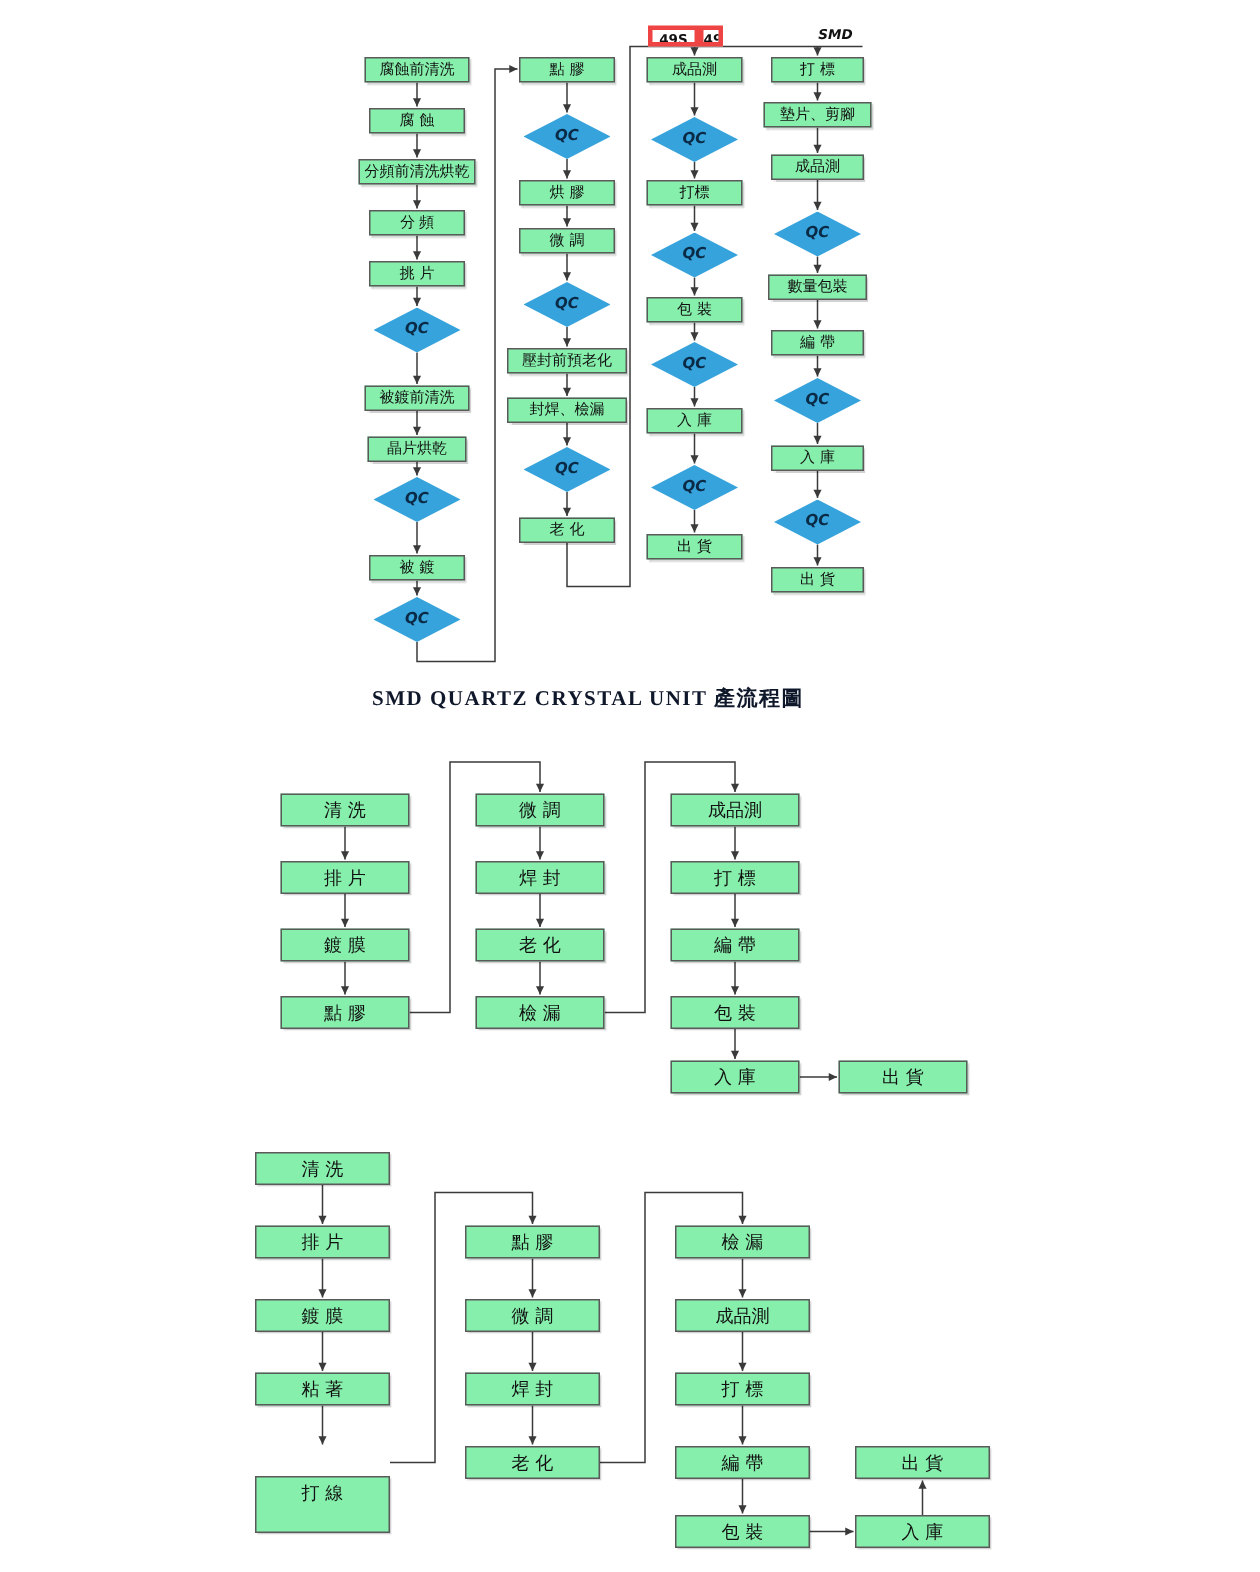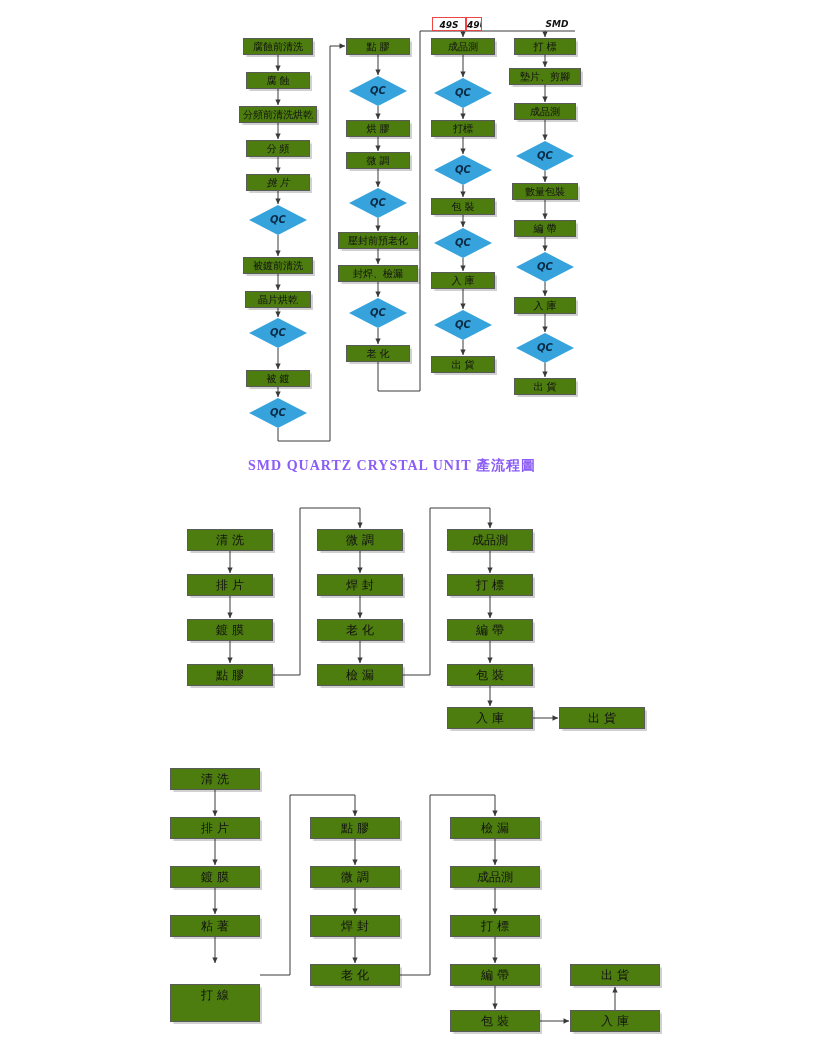--- a/index.html
+++ b/index.html
@@ -1,25 +1,25 @@
 <!DOCTYPE html>
 <html><head>
 <meta charset="utf-8">
 <style>
   *{margin:0;padding:0;box-sizing:border-box;}
   html,body{background:#ffffff;}
   body{font-family:"DejaVu Sans",sans-serif;}
   .stage{position:relative;width:840px;height:1048px;background:#ffffff;overflow:hidden;}
   .edges{position:absolute;left:0;top:0;pointer-events:none;}
   .node{position:absolute;text-align:center;white-space:nowrap;overflow:hidden;color:#111111;}
-  .node.box{background:#4d7c0f;border:1px solid #5a5a5a;box-shadow:1.5px 1.5px 1px rgba(0,0,0,0.18);}
+  .node.box{background:#86efac;border:1px solid #5a5a5a;box-shadow:1.5px 1.5px 1px rgba(0,0,0,0.18);}
   .node.diamond{background:#36a3dc;clip-path:polygon(50% 0,100% 50%,50% 100%,0 50%);font-weight:bold;font-style:italic;color:#0a2a45;}
-  .node.cell{background:#ffffff;border:1px solid #ef4444;font-weight:bold;font-style:italic;}
+  .node.cell{background:#ffffff;border:3px solid #ef4444;font-weight:bold;}
   .node.tag{font-weight:bold;font-style:italic;}
-  .chart-title{position:absolute;width:520px;text-align:center;font-family:"Liberation Serif",serif;font-weight:bold;font-size:14px;letter-spacing:1px;color:#8b5cf6;}
+  .chart-title{position:absolute;width:520px;text-align:center;font-family:"Liberation Serif",serif;font-weight:bold;font-size:14px;letter-spacing:1px;color:#0f172a;}
   .title1{left:132px;top:457px;}
   .title2{left:146px;top:740px;}
 </style>
 </head>
 <body>
 
 <div class="stage">
   <div class="chart-title title1">SMD QUARTZ CRYSTAL UNIT 產流程圖</div>
 <svg width="840" height="1048" class="edges">
       <polyline points="278,55 278,71" fill="none" stroke="#3a3a3a" stroke-width="1"></polyline>
@@ -153,21 +153,21 @@
       <polygon points="495,1009 492.3,1003.5 497.7,1003.5" fill="#3a3a3a"></polygon>
       <polyline points="540,1021 569,1021" fill="none" stroke="#3a3a3a" stroke-width="1"></polyline>
       <polygon points="569,1021 563.5,1023.7 563.5,1018.3" fill="#3a3a3a"></polygon>
       <polyline points="615,1010 615,987" fill="none" stroke="#3a3a3a" stroke-width="1"></polyline>
       <polygon points="615,987 617.7,992.5 612.3,992.5" fill="#3a3a3a"></polygon>
     </svg>
     <div class="node box" style="left: 243px; top: 38px; width: 70px; height: 17px; line-height: 15px; font-size: 10px;">腐蝕前清洗</div>
     <div class="node box" style="left: 246px; top: 72px; width: 64px; height: 17px; line-height: 15px; font-size: 10px;">腐 蝕</div>
     <div class="node box" style="left: 239px; top: 106px; width: 78px; height: 17px; line-height: 15px; font-size: 10px;">分頻前清洗烘乾</div>
     <div class="node box" style="left: 246px; top: 140px; width: 64px; height: 17px; line-height: 15px; font-size: 10px; font-family: Liberation Serif, serif;">分 頻</div>
-    <div class="node box" style="left: 246px; top: 174px; width: 64px; height: 17px; line-height: 15px; font-size: 10px; font-style: italic;">挑 片</div>
+    <div class="node box" style="left: 246px; top: 174px; width: 64px; height: 17px; line-height: 15px; font-size: 10px;">挑 片</div>
     <div class="node diamond" style="left: 249px; top: 205px; width: 58px; height: 30px; line-height: 30px; font-size: 10px;">QC</div>
     <div class="node box" style="left: 243px; top: 257px; width: 70px; height: 17px; line-height: 15px; font-size: 10px;">被鍍前清洗</div>
     <div class="node box" style="left: 245px; top: 291px; width: 66px; height: 17px; line-height: 15px; font-size: 10px;">晶片烘乾</div>
     <div class="node diamond" style="left: 249px; top: 318px; width: 58px; height: 30px; line-height: 30px; font-size: 10px;">QC</div>
     <div class="node box" style="left: 246px; top: 370px; width: 64px; height: 17px; line-height: 15px; font-size: 10px;">被 鍍</div>
     <div class="node diamond" style="left: 249px; top: 398px; width: 58px; height: 30px; line-height: 30px; font-size: 10px;">QC</div>
     <div class="node box" style="left: 346px; top: 38px; width: 64px; height: 17px; line-height: 15px; font-size: 10px;">點 膠</div>
     <div class="node diamond" style="left: 349px; top: 76px; width: 58px; height: 30px; line-height: 30px; font-size: 10px;">QC</div>
     <div class="node box" style="left: 346px; top: 120px; width: 64px; height: 17px; line-height: 15px; font-size: 10px;">烘 膠</div>
     <div class="node box" style="left: 346px; top: 152px; width: 64px; height: 17px; line-height: 15px; font-size: 10px;">微 調</div>

